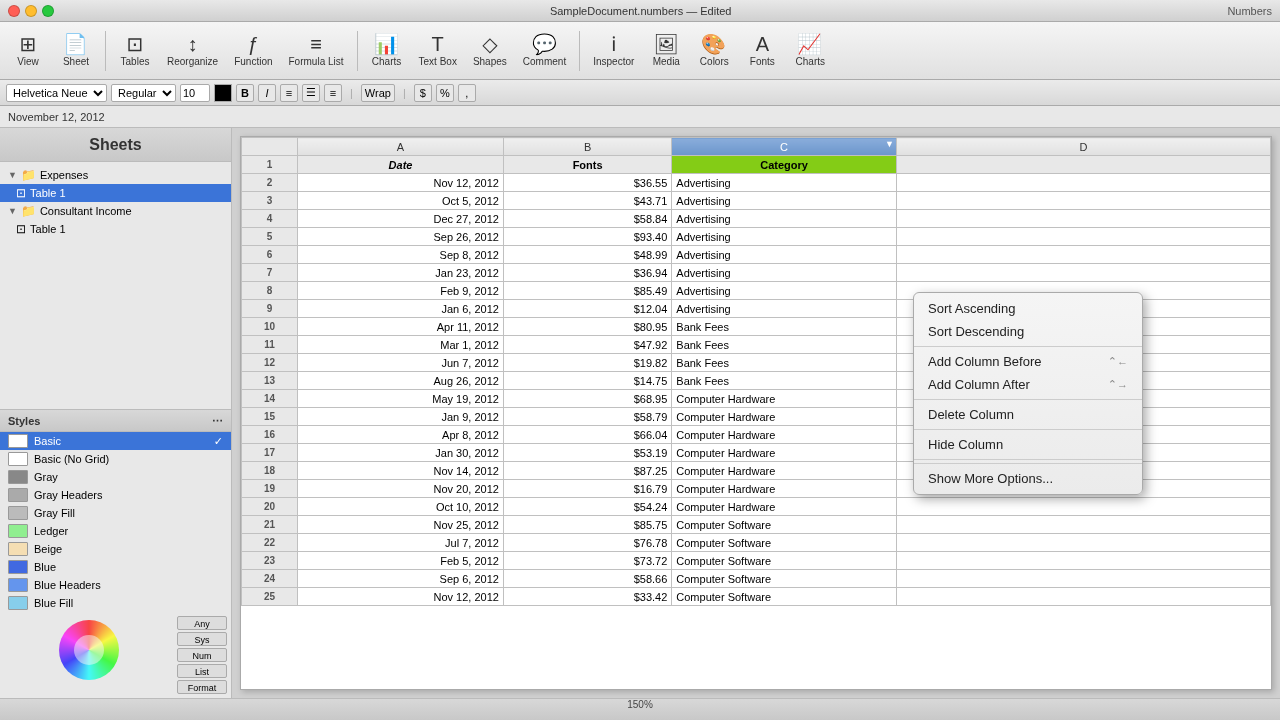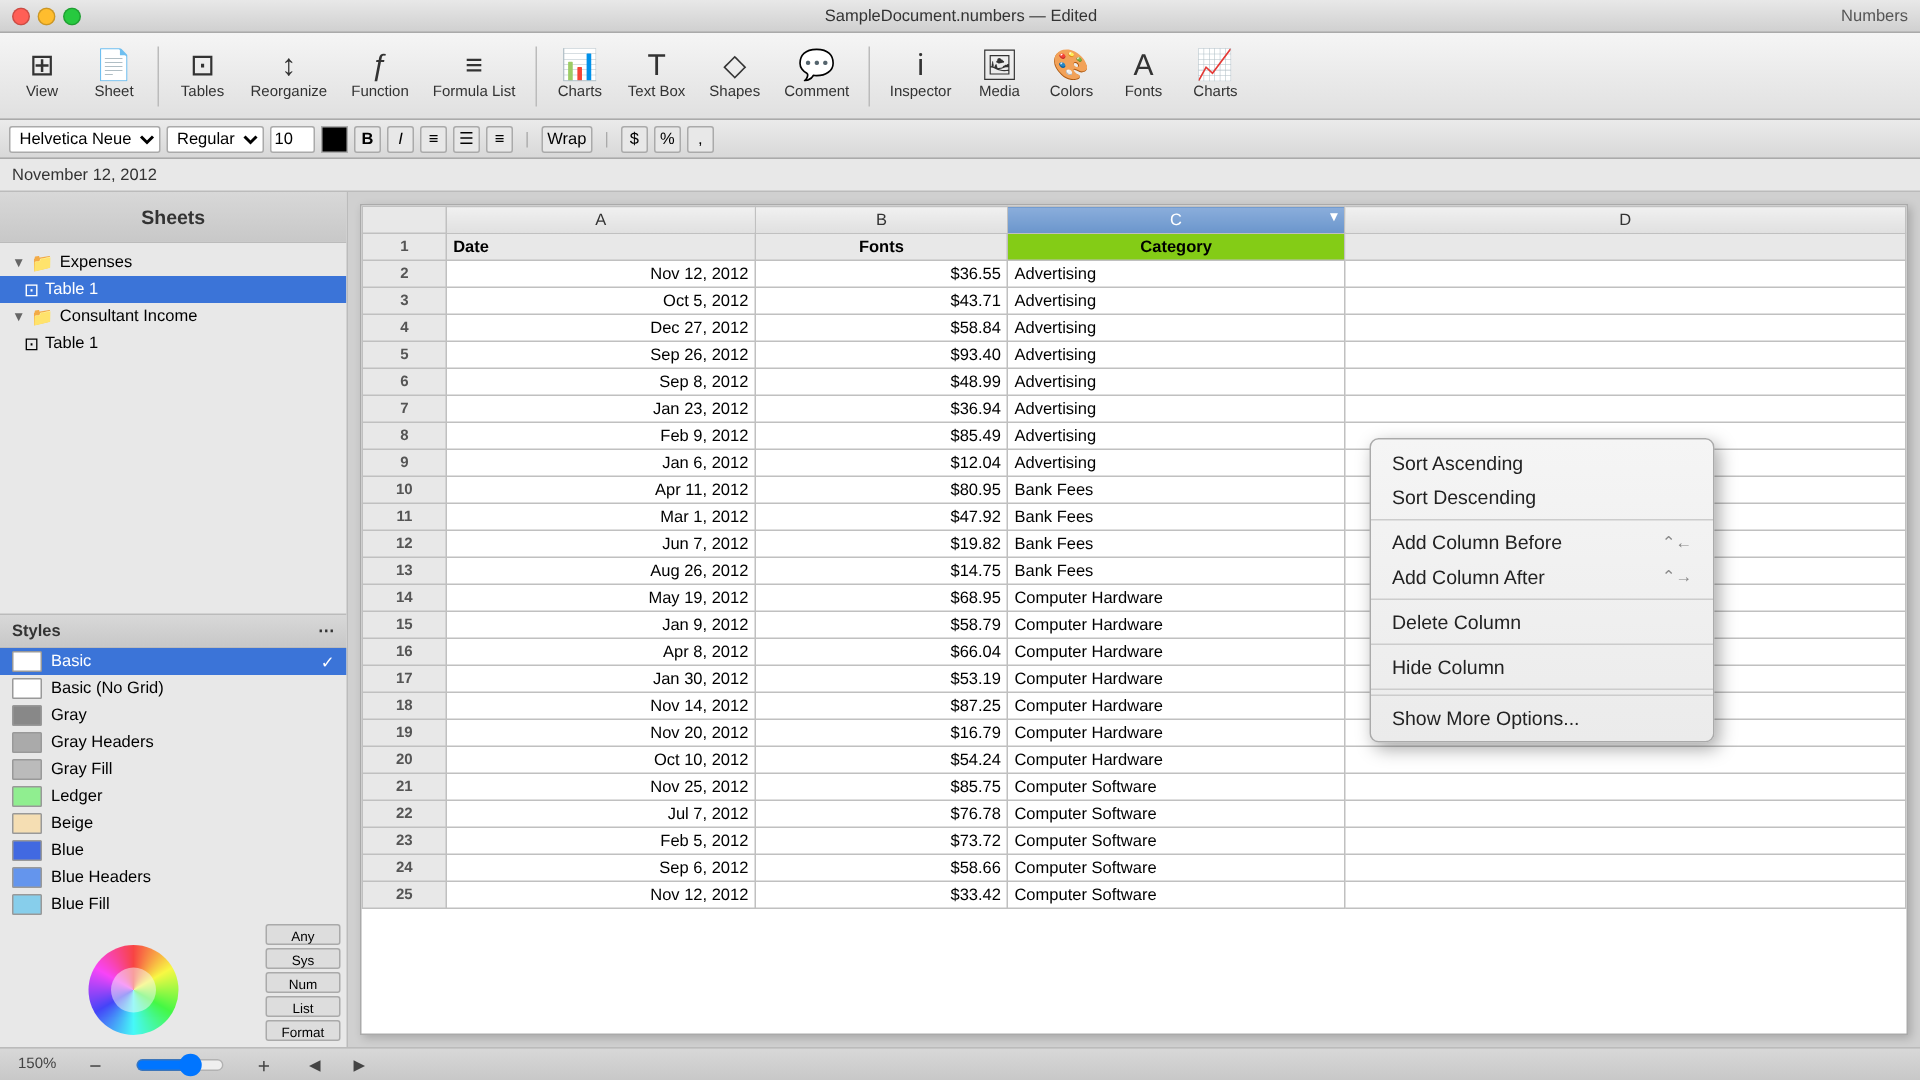--- a/index.html
+++ b/index.html
@@ -83,21 +83,21 @@
       border-right: 1px solid #bbb;
       display: flex;
       flex-direction: column;
       overflow: hidden;
     }
     .sidebar-header {
       height: 34px;
       background: linear-gradient(to bottom, #d8d8d8, #c8c8c8);
       border-bottom: 1px solid #bbb;
       display: flex; align-items: center; justify-content: center;
-      font-size: 13px; font-weight: bold; color: #333;
+      font-size: 16px; font-weight: bold; color: #333;
     }
     .sidebar-tree { flex: 1; overflow-y: auto; padding: 4px 0; }
     .tree-item { display: flex; align-items: center; padding: 2px 8px; cursor: pointer; font-size: 11px; gap: 4px; }
     .tree-item.active { background: #3b74d8; color: white; }
     .tree-indent { padding-left: 16px; }
     .tree-arrow { font-size: 9px; color: #666; }
     .tree-icon { font-size: 12px; }
 
     
     .styles-section { border-top: 1px solid #bbb; }
@@ -164,22 +164,22 @@
       color: #222;
     }
     .menu-item .shortcut { font-size: 11px; color: #888; }
     .menu-separator { border: none; border-top: 1px solid #ccc; margin: 3px 0; }
 
     
     .bottom-bar {
       height: 22px;
       background: linear-gradient(to bottom, #d8d8d8, #c8c8c8);
       border-top: 1px solid #bbb;
-      display: flex; align-items: center; padding: 0 12px;
-      font-size: 10px; color: #444; gap: 22px;
+      display: flex; align-items: center; padding: 0 0;
+      font-size: 10px; color: #444; gap: 22px; flex-direction: column;
     }
 
     
     .color-wheel {
       width: 60px; height: 60px;
       border-radius: 50%;
       background: conic-gradient(red, yellow, lime, cyan, blue, magenta, red);
       opacity: 0.7;
       margin: 4px auto;
       position: relative;
@@ -188,21 +188,21 @@
     .color-wheel::after {
       content: '';
       position: absolute;
       top: 50%; left: 50%;
       transform: translate(-50%, -50%);
       width: 30px; height: 30px;
       border-radius: 50%;
       background: white;
       opacity: 0.5;
     }
-    .sidebar-bottom { padding: 4px; display: flex; gap: 4px; align-items: flex-end; }
+    .sidebar-bottom { padding: 4px; display: flex; gap: 4px; align-items: flex-start; }
     .mini-buttons { display: flex; flex-direction: column; gap: 2px; }
     .mini-btn { width: 50px; height: 14px; background: #ddd; border: 1px solid #aaa; border-radius: 2px; font-size: 9px; text-align: center; line-height: 14px; cursor: pointer; }
   </style>
 </head>
 <body>
 
 <div class="title-bar">
   <div class="traffic-light">
     <div class="tl-btn tl-close"></div>
     <div class="tl-btn tl-min"></div>
@@ -409,21 +409,21 @@
               <th class="col-header" style="width:110px;">A</th>
               <th class="col-header" style="width:90px;">B</th>
               <th class="col-header col-c-header" style="width:120px; cursor:default; position:relative;">
                 C
                 <span style="position:absolute;right:2px;top:1px;font-size:9px;">▼</span>
               </th>
               <th class="col-header" style="width:200px;">D</th>
             </tr>
             <tr>
               <th class="row-header">1</th>
-              <td style="background:#e8e8e8;font-weight:bold;text-align:left;padding:0 4px;">Date</td>
+              <td style="background:#e8e8e8;font-weight:bold;text-align:center;padding:0 4px;font-style:italic;">Date</td>
               <td style="background:#e8e8e8;font-weight:bold;text-align:center;padding:0 4px;">Fonts</td>
               <td style="background:#84cc16;font-weight:bold;text-align:center;padding:0 4px;">Category</td>
               <td style="background:#e8e8e8;"></td>
             </tr>
           </thead>
           <tbody id="table-body">
           <tr>
       <th class="row-header">2</th>
       <td class="date-cell">Nov 12, 2012</td>
       <td class="cost-cell">$36.55</td>

